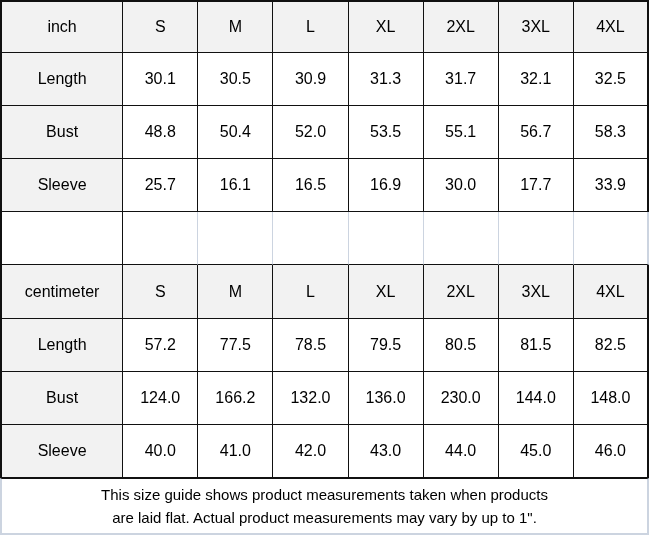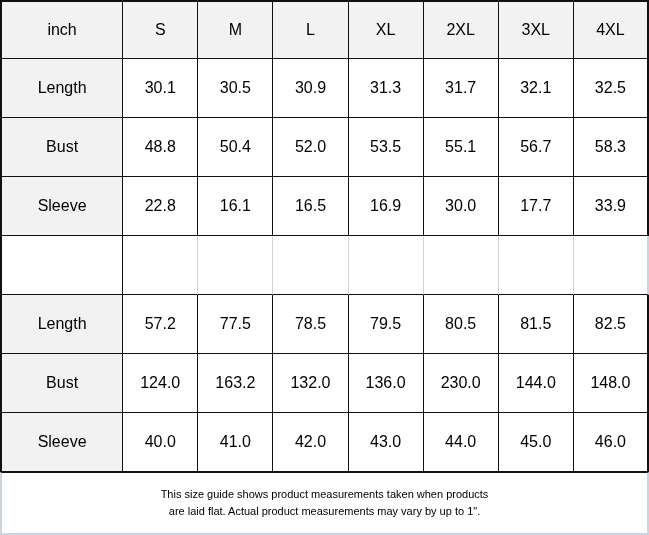--- a/index.html
+++ b/index.html
@@ -42,21 +42,21 @@
   tr.spacer-row td{border-right:1px solid var(--border-light);}
   tr.spacer-row td:first-child{border-right:1px solid var(--border-dark);}
   tr.spacer-row td:last-child{border-right:2px solid var(--border-light);}
   
   tr.note-row td{
     height:57px;
     border-top:1px solid var(--border-dark);
     border-left:2px solid var(--border-light);
     border-right:2px solid var(--border-light);
     border-bottom:2px solid var(--border-light);
-    font-size:11px;
+    font-size:15px;
     line-height:1.55;
   }
 </style>
 </head>
 <body>
 
 <table class="size-table">
   <colgroup>
     <col class="c-label">
     <col class="c-size">
@@ -97,56 +97,66 @@
       <td>50.4</td>
       <td>52.0</td>
       <td>53.5</td>
       <td>55.1</td>
       <td>56.7</td>
       <td>58.3</td>
     </tr>
 
     <tr>
       <td class="lbl">Sleeve</td>
-      <td>22.8</td>
+      <td>25.7</td>
       <td>16.1</td>
       <td>16.5</td>
       <td>16.9</td>
       <td>30.0</td>
       <td>17.7</td>
       <td>33.9</td>
     </tr>
 
     <tr class="spacer-row">
       <td></td>
       <td></td>
       <td></td>
       <td></td>
       <td></td>
       <td></td>
       <td></td>
       <td></td>
     </tr>
 
+    <tr>
+      <td class="hdr lbl">centimeter</td>
+      <td class="hdr">S</td>
+      <td class="hdr">M</td>
+      <td class="hdr">L</td>
+      <td class="hdr">XL</td>
+      <td class="hdr">2XL</td>
+      <td class="hdr">3XL</td>
+      <td class="hdr">4XL</td>
+    </tr>
 
     <tr>
       <td class="lbl">Length</td>
       <td>57.2</td>
       <td>77.5</td>
       <td>78.5</td>
       <td>79.5</td>
       <td>80.5</td>
       <td>81.5</td>
       <td>82.5</td>
     </tr>
 
     <tr>
       <td class="lbl">Bust</td>
       <td>124.0</td>
-      <td>163.2</td>
+      <td>166.2</td>
       <td>132.0</td>
       <td>136.0</td>
       <td>230.0</td>
       <td>144.0</td>
       <td>148.0</td>
     </tr>
 
     <tr>
       <td class="lbl">Sleeve</td>
       <td>40.0</td>

